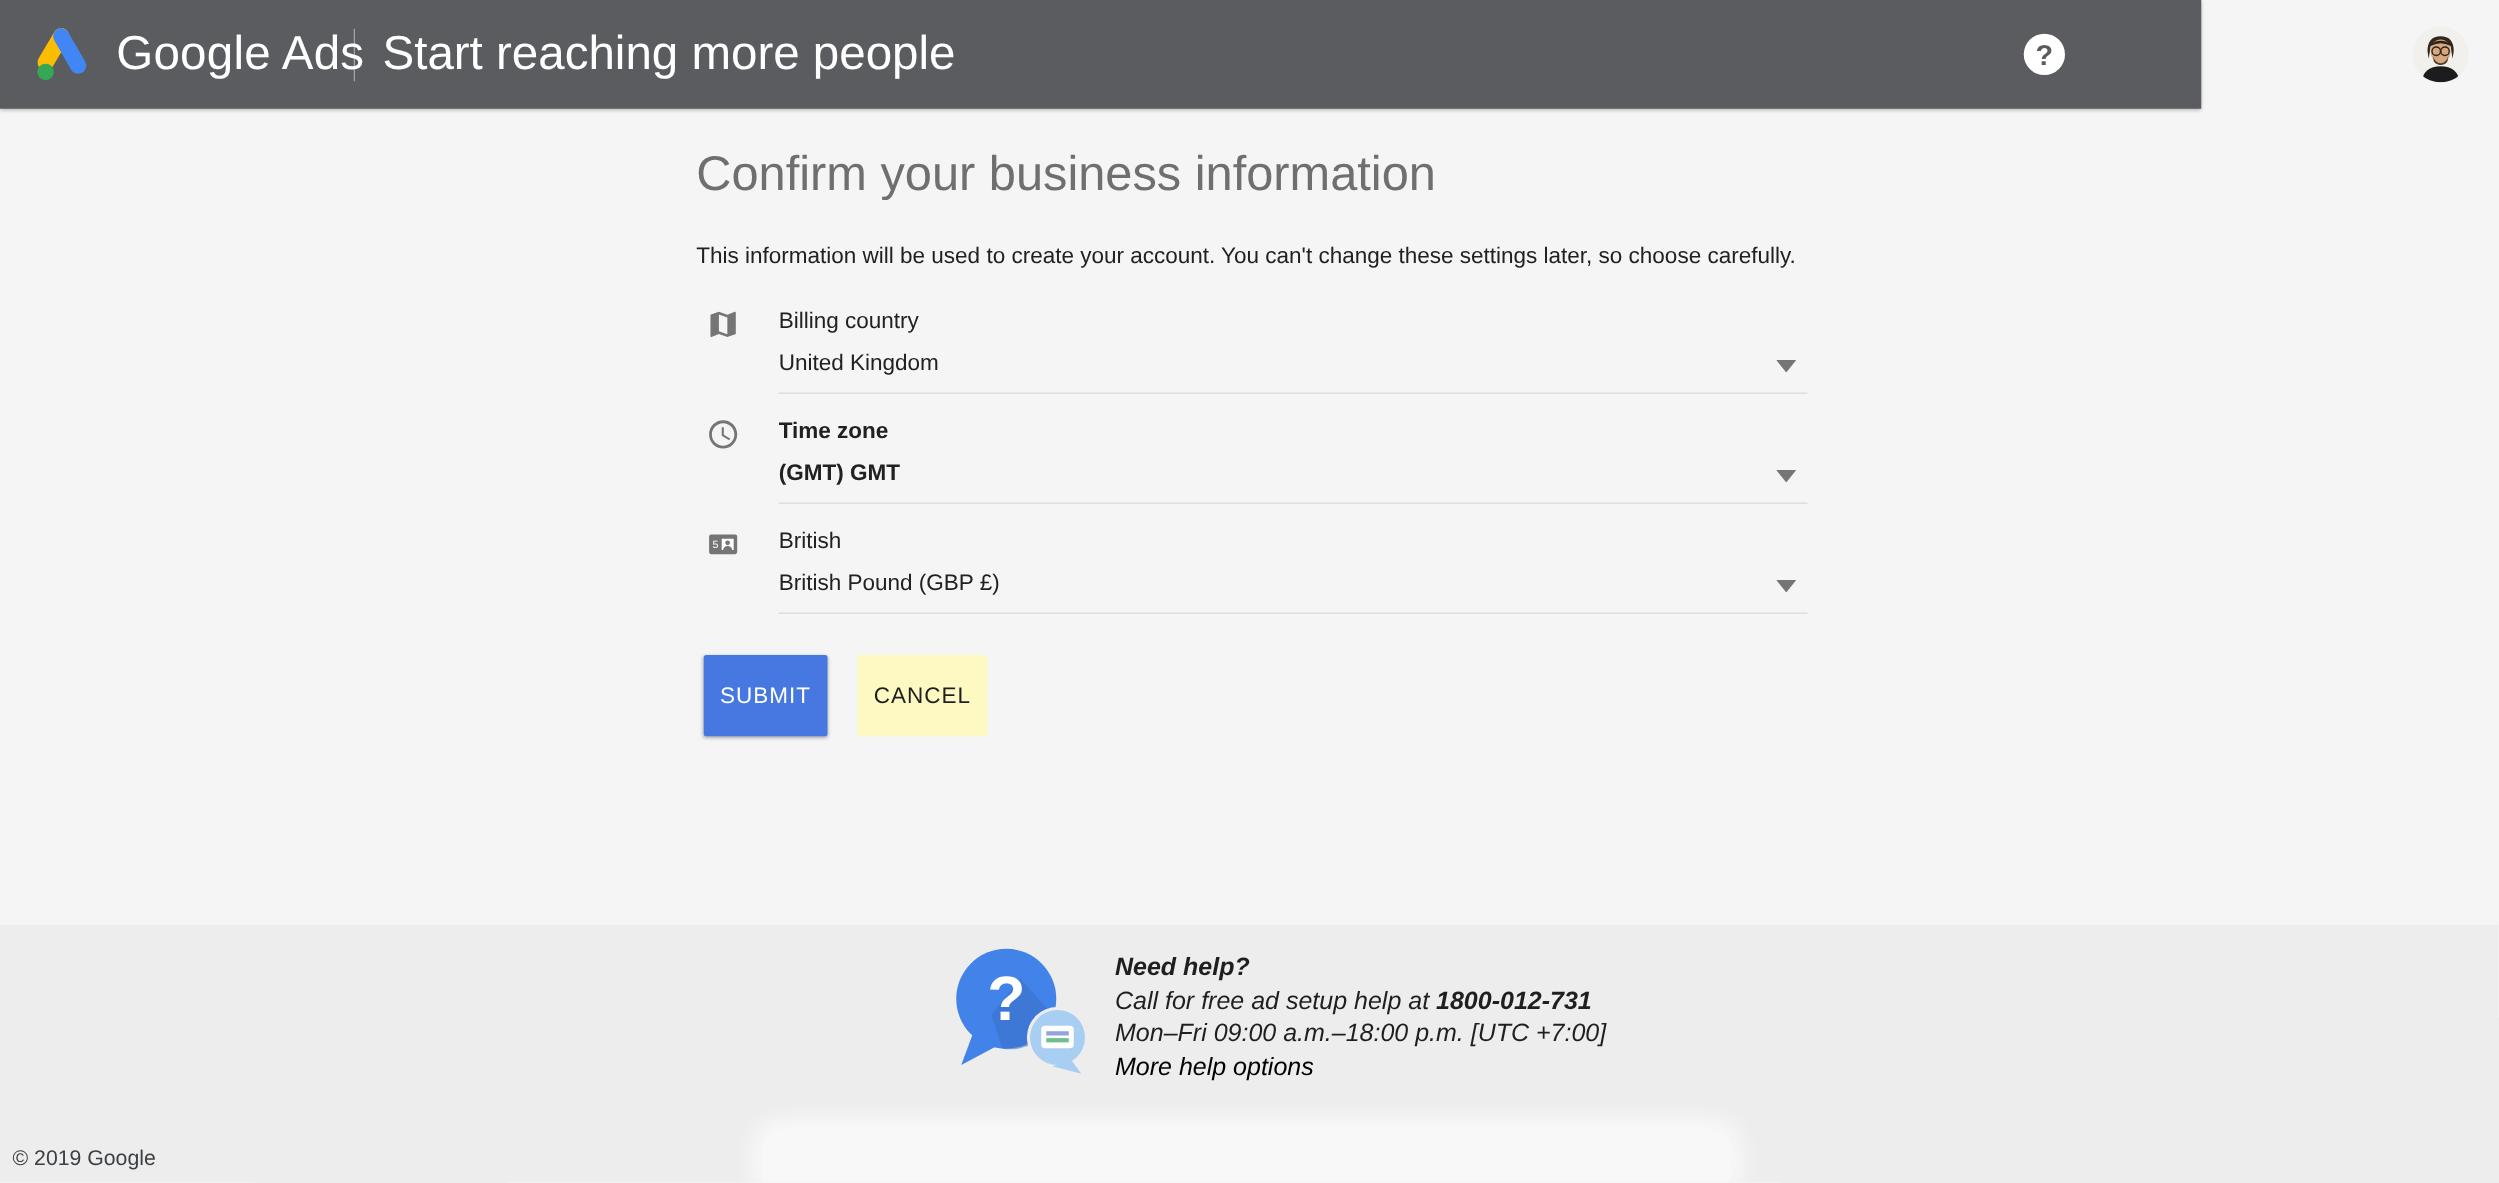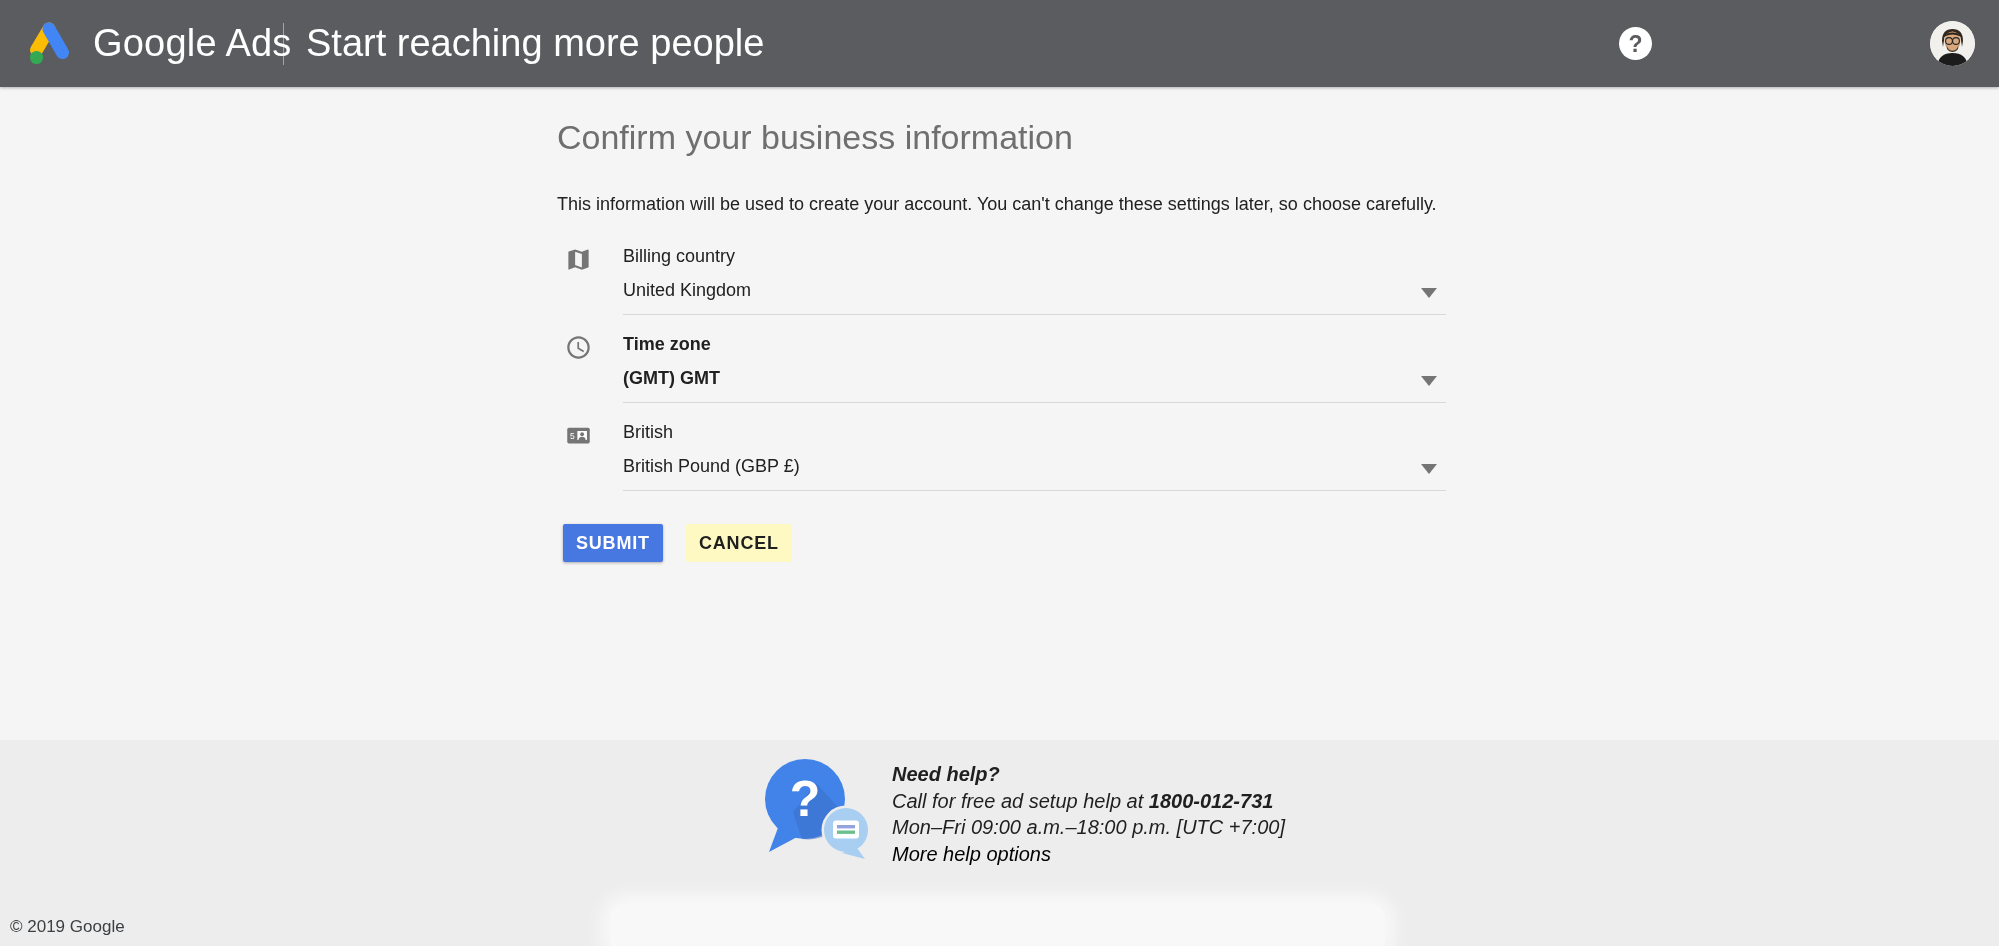--- a/index.html
+++ b/index.html
@@ -7,21 +7,21 @@
   body {
     position:relative;
     font-family:"Liberation Sans", sans-serif;
     background:#f5f5f6;
     overflow:hidden;
     color:#212121;
   }
 
   
   .header {
-    position:absolute; top:0; left:0; width:1999px; height:87px;
+    position:absolute; top:0; left:0; width:1761px; height:87px;
     background:#5a5c5f;
     box-shadow:0 1px 3px rgba(0,0,0,.28);
     z-index:10;
   }
   .logo-svg { position:absolute; left:24px; top:19px; }
   .brand {
     position:absolute; left:93px; top:0; height:87px; line-height:87px;
     font-size:38px; color:#fff; letter-spacing:.2px; white-space:nowrap;
   }
   .header-divider {
@@ -43,21 +43,21 @@
     color:#fff; font-size:17px; line-height:22px; white-space:nowrap;
   }
   .avatar {
     position:absolute; left:1930px; top:21px; width:45px; height:45px;
     border-radius:50%; overflow:hidden; background:#f4f2ef; cursor:pointer;
   }
 
   
   .main-heading {
     position:absolute; left:557px; top:118px;
-    font-size:34px; font-weight:400; color:#6f6f6f; white-space:nowrap;
+    font-size:39px; font-weight:400; color:#6f6f6f; white-space:nowrap;
   }
   .main-description {
     position:absolute; left:557px; top:194px;
     font-size:18px; color:#212121; white-space:nowrap;
   }
   .field {
     position:absolute; left:557px; width:889px; height:74px; cursor:pointer;
   }
   .field-1 { top:244px; } .field-2 { top:332px;font-weight:bold; } .field-3 { top:420px; }
   .field .f-icon { position:absolute; left:8px; top:2px; width:27px; height:27px; }
@@ -68,22 +68,22 @@
   .field .f-value {
     position:absolute; left:66px; top:36px;
     font-size:18px; color:#212121; white-space:nowrap;
   }
   .field .f-underline {
     position:absolute; left:66px; right:0; top:70px; height:1px; background:#d9d9d9;
   }
   .field .f-arrow { position:absolute; right:9px; top:44px; }
 
   .btn {
-    position:absolute; top:524px; height:38px; border:none; border-radius:2px;
-    font-family:"Liberation Sans", sans-serif; font-size:18px; font-weight:700;
+    position:absolute; top:524px; height:65px; border:none; border-radius:2px;
+    font-family:"Liberation Sans", sans-serif; font-size:18px; font-weight:400;
     letter-spacing:.8px; cursor:pointer; padding:0 13px;
   }
   .btn-submit {
     left:563px; background:#4777e0; color:#fff;
     box-shadow:0 1px 3px rgba(0,0,0,.3);
   }
   .btn-cancel {
     left:686px; background:#fef9c3; color:#1f1f1f;
   }
 

